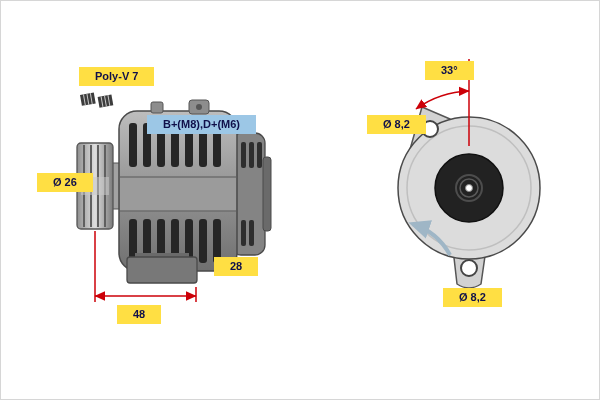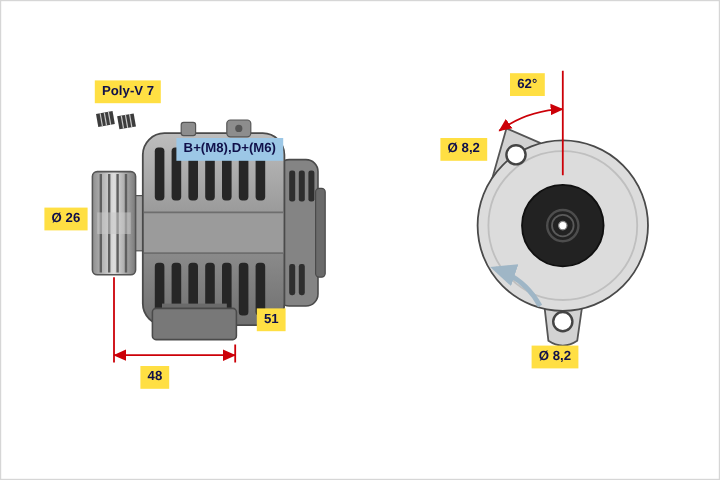--- a/index.html
+++ b/index.html
@@ -4,21 +4,21 @@
 <style>
   html,body{margin:0;padding:0;background:#fff;}
   .canvas{
     position:relative;width:600px;height:400px;background:#ffffff;
     border:1px solid #d6d6d6;box-sizing:border-box;overflow:hidden;
     font-family:"Liberation Sans", sans-serif;
   }
   .canvas svg{position:absolute;left:0;top:0;}
   .lbl{
     position:absolute;font-size:11px;font-weight:bold;line-height:1;
-    color:var(--label-text,#10104a);padding:4px 6px;white-space:nowrap;
+    color:var(--label-text,#10104a);padding:4px 16px;white-space:nowrap;
   }
   .lbl.yellow{background:var(--label-bg,#ffdf43);}
   .lbl.blue{background:var(--terminal-bg,#9cc7e6);margin-top:18px;}
   .dim{stroke:var(--dimension-red,#cc0008);stroke-width:1.5;fill:none;}
 </style>
 </head>
 <body>
 
 <div class="canvas">
 
@@ -141,23 +141,23 @@
       </g>
     </g>
   </svg>
 
   <div class="lbl yellow" style="left:78px;top:66px">Poly-V 7</div>
 
   <div class="lbl blue" style="left:146px;top:96px">B+(M8),D+(M6)</div>
 
   <div class="lbl yellow" style="left:36px;top:172px">Ø 26</div>
 
-  <div class="lbl yellow" style="left:213px;top:256px">51</div>
+  <div class="lbl yellow" style="left:213px;top:256px">28</div>
 
   <div class="lbl yellow" style="left:116px;top:304px">48</div>
 
-  <div class="lbl yellow" style="left:424px;top:60px">62°</div>
+  <div class="lbl yellow" style="left:424px;top:60px">33°</div>
 
   <div class="lbl yellow" style="left:366px;top:114px">Ø 8,2</div>
 
   <div class="lbl yellow" style="left:442px;top:287px">Ø 8,2</div>
 
 </div>
 
 </body></html>

